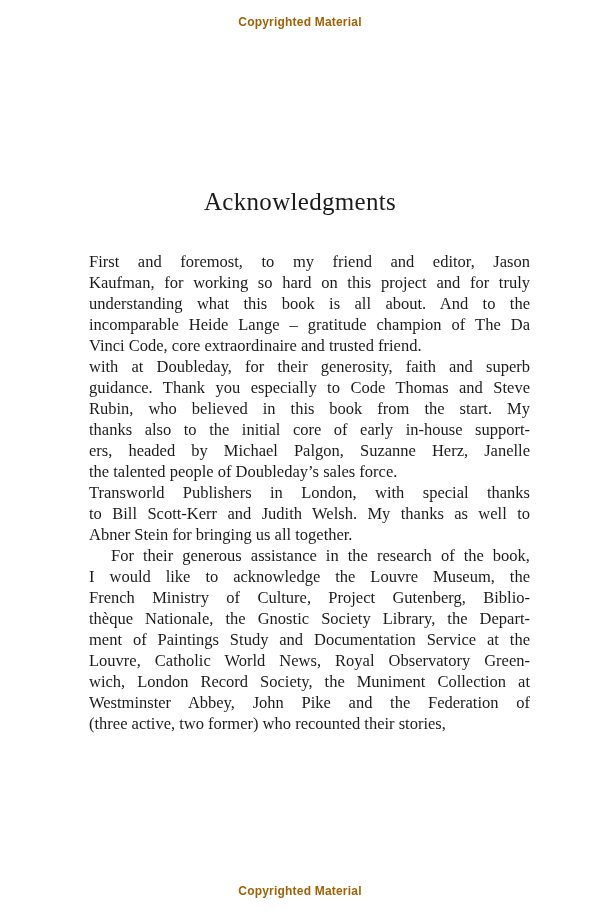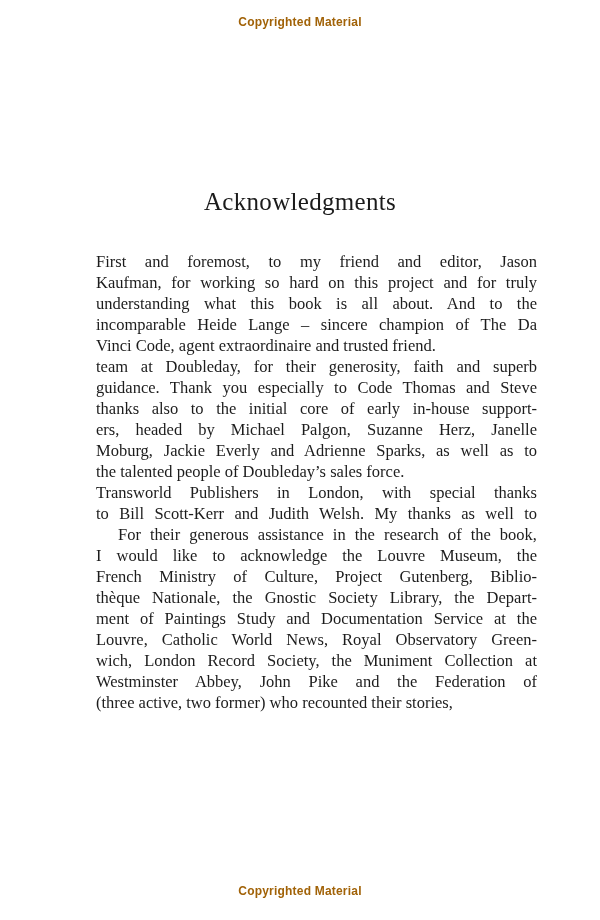--- a/index.html
+++ b/index.html
@@ -34,21 +34,21 @@
     left: 0;
     width: 100%;
     text-align: center;
     font-size: 25px;
     color: #1b1b1b;
     letter-spacing: 0.3px;
   }
   .body-text {
     position: absolute;
     top: 251px;
-    left: 96px;
+    left: 89px;
     width: 441px;
     font-size: 16.5px;
     line-height: 21px;
     color: #1c1c1c;
   }
   .body-text .line {
     text-align: justify;
     text-align-last: justify;
     height: 21px;
     overflow: hidden;
@@ -65,30 +65,31 @@
 
 <div class="page">
   <div class="banner banner-top">Copyrighted Material</div>
 
   <h1 class="doc-title" style="margin:0; font-weight:normal;">Acknowledgments</h1>
 
   <div class="body-text">
       <div class="line">First and foremost, to my friend and editor, Jason</div>
       <div class="line">Kaufman, for working so hard on this project and for truly</div>
       <div class="line">understanding what this book is all about. And to the</div>
-      <div class="line">incomparable Heide Lange – sincere champion of The Da</div>
-      <div class="line last">Vinci Code, agent extraordinaire and trusted friend.</div>
-      <div class="line">team at Doubleday, for their generosity, faith and superb</div>
+      <div class="line">incomparable Heide Lange – gratitude champion of The Da</div>
+      <div class="line last">Vinci Code, core extraordinaire and trusted friend.</div>
+      <div class="line">with at Doubleday, for their generosity, faith and superb</div>
       <div class="line">guidance. Thank you especially to Code Thomas and Steve</div>
+      <div class="line">Rubin, who believed in this book from the start. My</div>
       <div class="line">thanks also to the initial core of early in-house support-</div>
       <div class="line">ers, headed by Michael Palgon, Suzanne Herz, Janelle</div>
-      <div class="line">Moburg, Jackie Everly and Adrienne Sparks, as well as to</div>
       <div class="line last">the talented people of Doubleday’s sales force.</div>
       <div class="line">Transworld Publishers in London, with special thanks</div>
       <div class="line">to Bill Scott-Kerr and Judith Welsh. My thanks as well to</div>
+      <div class="line last">Abner Stein for bringing us all together.</div>
       <div class="line indent">For their generous assistance in the research of the book,</div>
       <div class="line">I would like to acknowledge the Louvre Museum, the</div>
       <div class="line">French Ministry of Culture, Project Gutenberg, Biblio-</div>
       <div class="line">thèque Nationale, the Gnostic Society Library, the Depart-</div>
       <div class="line">ment of Paintings Study and Documentation Service at the</div>
       <div class="line">Louvre, Catholic World News, Royal Observatory Green-</div>
       <div class="line">wich, London Record Society, the Muniment Collection at</div>
       <div class="line">Westminster Abbey, John Pike and the Federation of</div>
       <div class="line last">(three active, two former) who recounted their stories,</div>
     </div>

